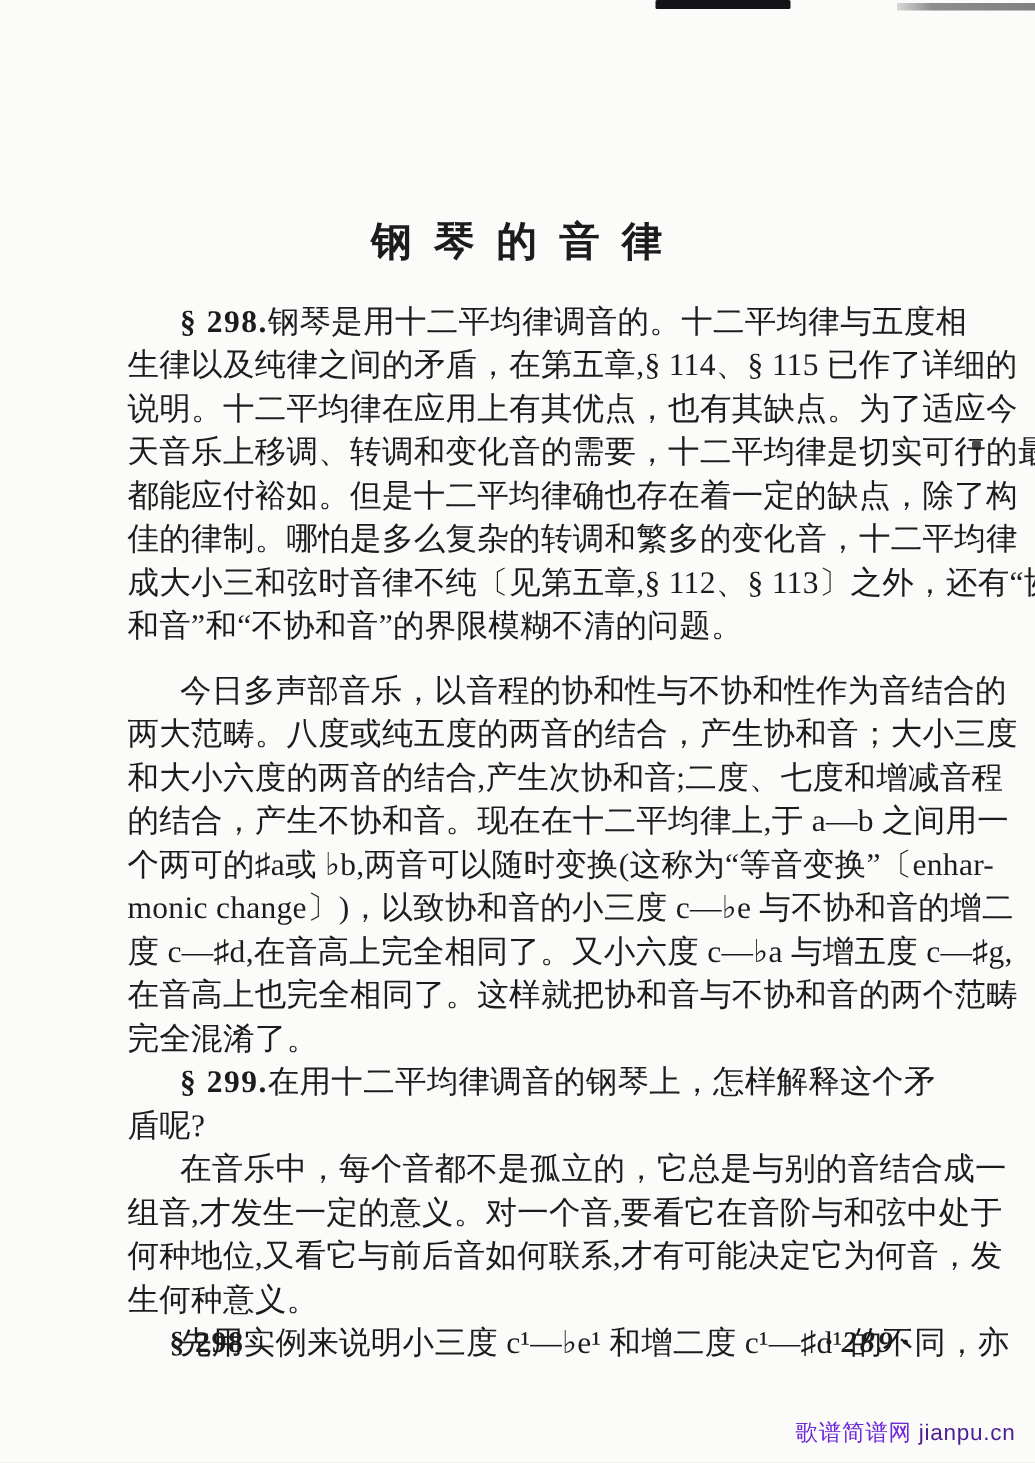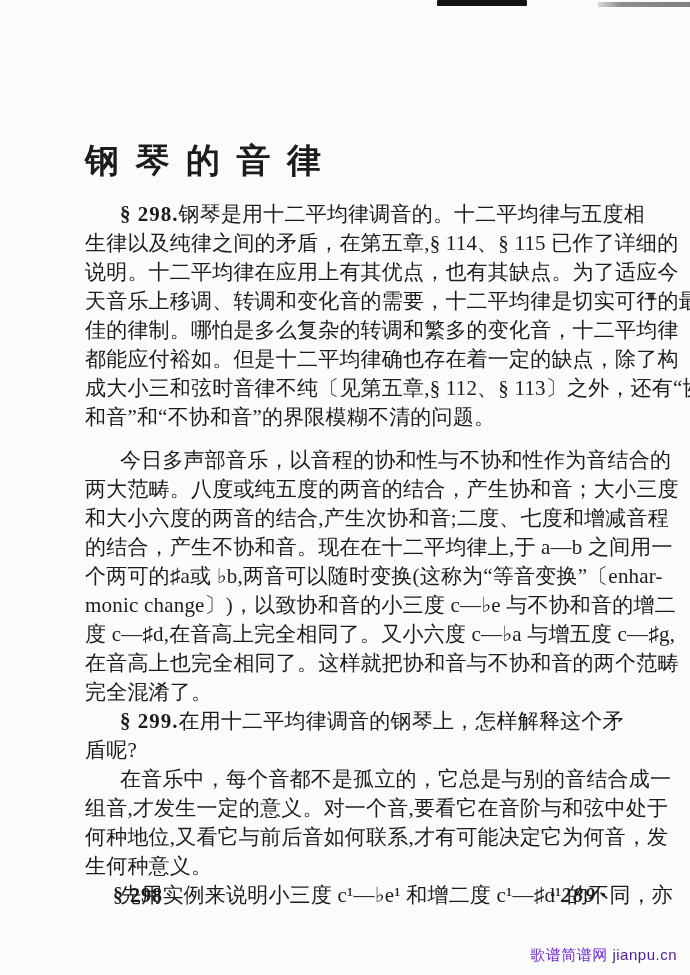--- a/index.html
+++ b/index.html
@@ -14,22 +14,22 @@
   }
   .scan-bar{position:absolute;top:0;}
   .scan-bar.left{left:437px;width:90px;height:6px;background:#141416;border-radius:1px;}
   .scan-bar.right{left:598px;top:2px;width:92px;height:5px;
     background:linear-gradient(90deg,#d8d8d6 0%,#8e8e90 25%,#7f7f82 100%);}
   .ink-speck{position:absolute;left:648px;top:294px;width:6px;height:6px;background:#2a2a2a;border-radius:1px;opacity:.85;}
 
   .content{position:absolute;left:85px;top:145px;width:523px;}
 
   .doc-title{
-    text-align:left;
-    font-size:34px;font-weight:bold;
+    text-align:center;
+    font-size:27px;font-weight:bold;
     letter-spacing:4px;
     line-height:32px;
     margin-bottom:23px;
     white-space:pre;
   }
   .line{
     font-size:21px;
     line-height:29px;height:29px;
     text-align:justify;text-align-last:justify;
     letter-spacing:.2px;
@@ -69,22 +69,22 @@
 
   <div class="content">
 
     <div class="doc-title">钢 琴 的 音 律</div>
 
     <div>
       <div class="line indent"><span class="sec">§ 298.</span><span>钢琴是用十二平均律调音的。十二平均律与五度相</span></div>
       <div class="line">生律以及纯律之间的矛盾，在第五章,§ 114、§ 115 已作了详细的</div>
       <div class="line">说明。十二平均律在应用上有其优点，也有其缺点。为了适应今</div>
       <div class="line">天音乐上移调、转调和变化音的需要，十二平均律是切实可行的最</div>
+      <div class="line">都能应付裕如。但是十二平均律确也存在着一定的缺点，除了构</div>
       <div class="line">佳的律制。哪怕是多么复杂的转调和繁多的变化音，十二平均律</div>
-      <div class="line">都能应付裕如。但是十二平均律确也存在着一定的缺点，除了构</div>
       <div class="line">成大小三和弦时音律不纯〔见第五章,§ 112、§ 113〕之外，还有“协</div>
       <div class="line last">和音”和“不协和音”的界限模糊不清的问题。</div>
     </div>
 
     <div class="gap-sm">
       <div class="line indent">今日多声部音乐，以音程的协和性与不协和性作为音结合的</div>
       <div class="line">两大范畴。八度或纯五度的两音的结合，产生协和音；大小三度</div>
       <div class="line">和大小六度的两音的结合,产生次协和音;二度、七度和增减音程</div>
       <div class="line">的结合，产生不协和音。现在在十二平均律上,于 a—b 之间用一</div>
       <div class="line">个两可的♯a或 ♭b,两音可以随时变换(这称为“等音变换”〔enhar-</div>

